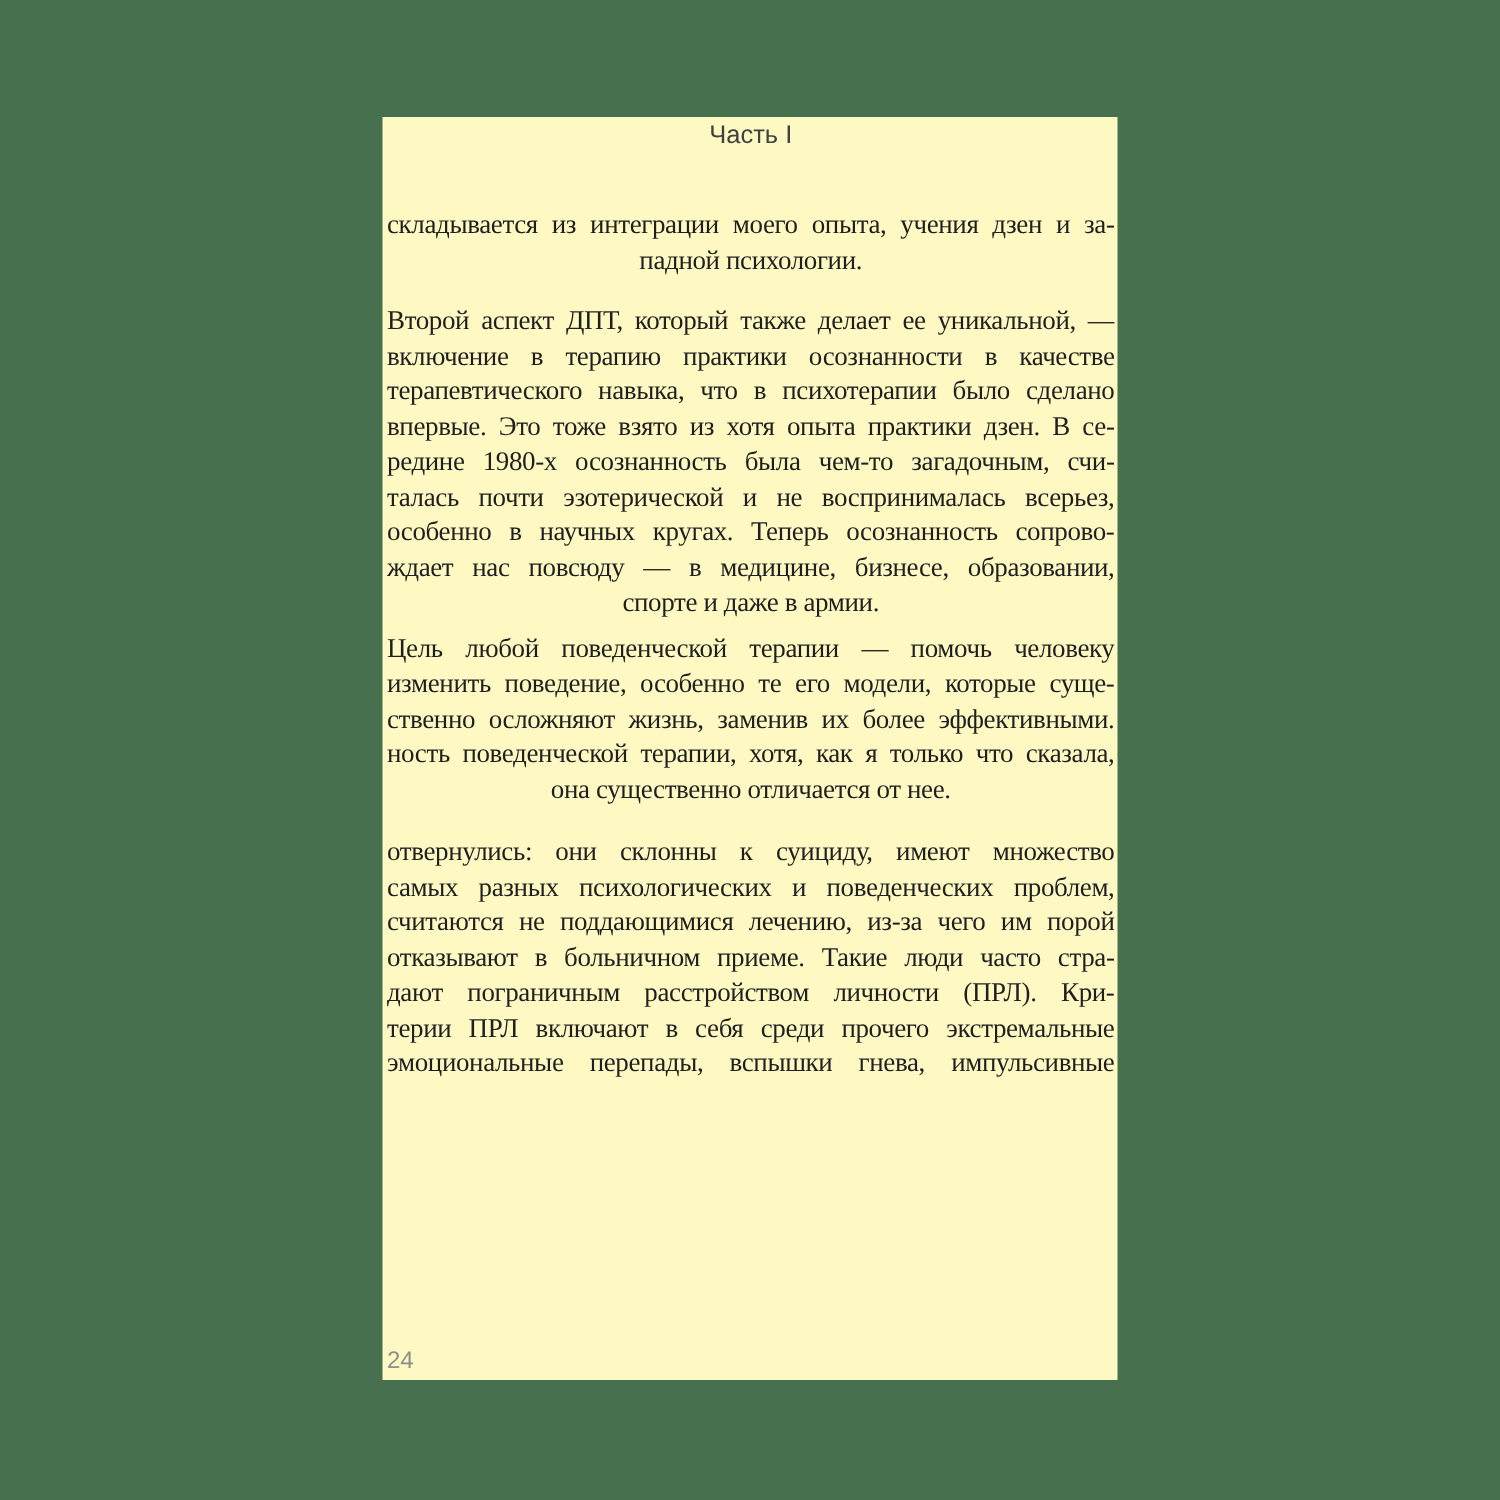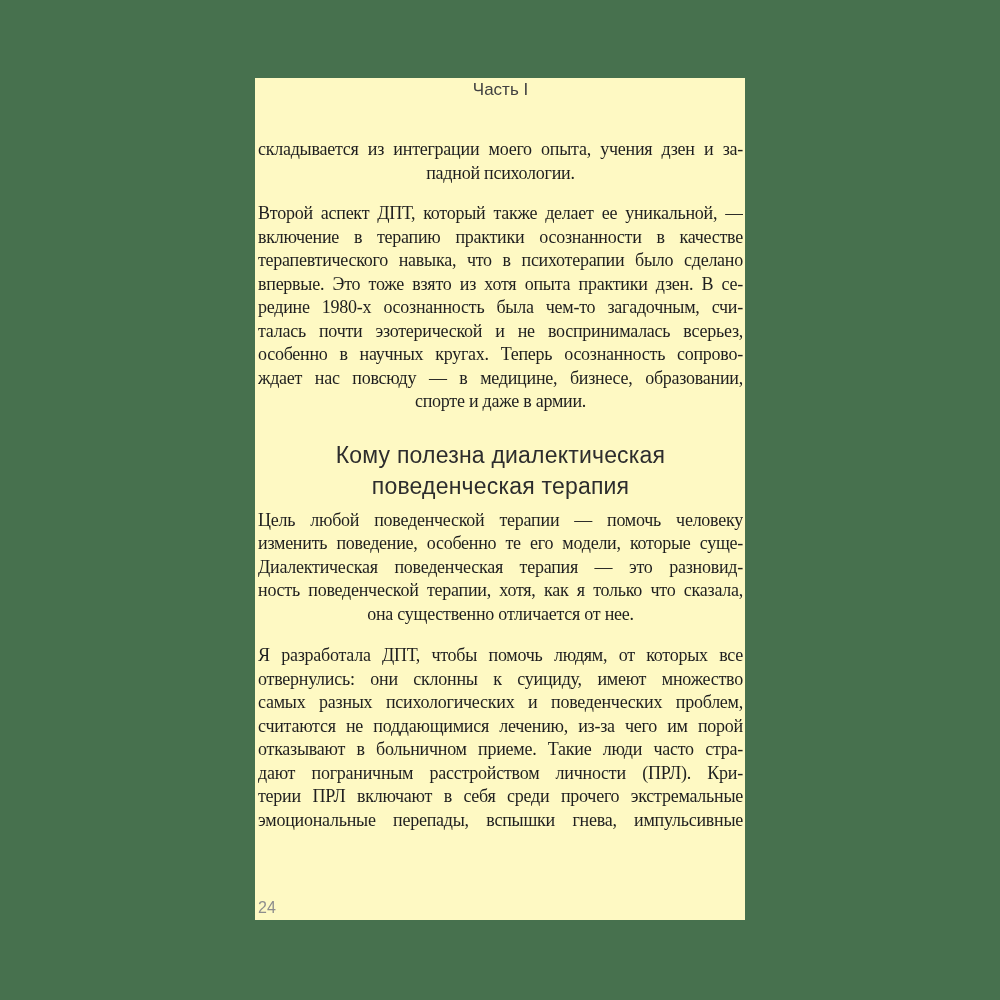--- a/index.html
+++ b/index.html
@@ -92,35 +92,30 @@
     <div class="jl">включение в терапию практики осознанности в качестве</div>
     <div class="jl">терапевтического навыка, что в психотерапии было сделано</div>
     <div class="jl">впервые. Это тоже взято из хотя опыта практики дзен. В се-</div>
     <div class="jl">редине 1980-х осознанность была чем-то загадочным, счи-</div>
     <div class="jl">талась почти эзотерической и не воспринималась всерьез,</div>
     <div class="jl">особенно в научных кругах. Теперь осознанность сопрово-</div>
     <div class="jl">ждает нас повсюду — в медицине, бизнесе, образовании,</div>
     <div class="ll">спорте и даже в армии.</div>
   </div>
 
-  <div class="section-heading">
-    <div>Кому полезна диалектическая</div>
-    <div>поведенческая терапия</div>
-  </div>
 
   <div class="para p3">
     <div class="jl">Цель любой поведенческой терапии — помочь человеку</div>
     <div class="jl">изменить поведение, особенно те его модели, которые суще-</div>
-    <div class="jl">Диалектическая поведенческая терапия — это разновид-</div>
+    <div class="jl">ственно осложняют жизнь, заменив их более эффективными.</div>
     <div class="jl">ность поведенческой терапии, хотя, как я только что сказала,</div>
     <div class="ll">она существенно отличается от нее.</div>
   </div>
 
   <div class="para p4">
-    <div class="jl">Я разработала ДПТ, чтобы помочь людям, от которых все</div>
     <div class="jl">отвернулись: они склонны к суициду, имеют множество</div>
     <div class="jl">самых разных психологических и поведенческих проблем,</div>
     <div class="jl">считаются не поддающимися лечению, из-за чего им порой</div>
     <div class="jl">отказывают в больничном приеме. Такие люди часто стра-</div>
     <div class="jl">дают пограничным расстройством личности (ПРЛ). Кри-</div>
     <div class="jl">терии ПРЛ включают в себя среди прочего экстремальные</div>
     <div class="jl">эмоциональные перепады, вспышки гнева, импульсивные</div>
   </div>
 
   <div class="page-number">24</div>

